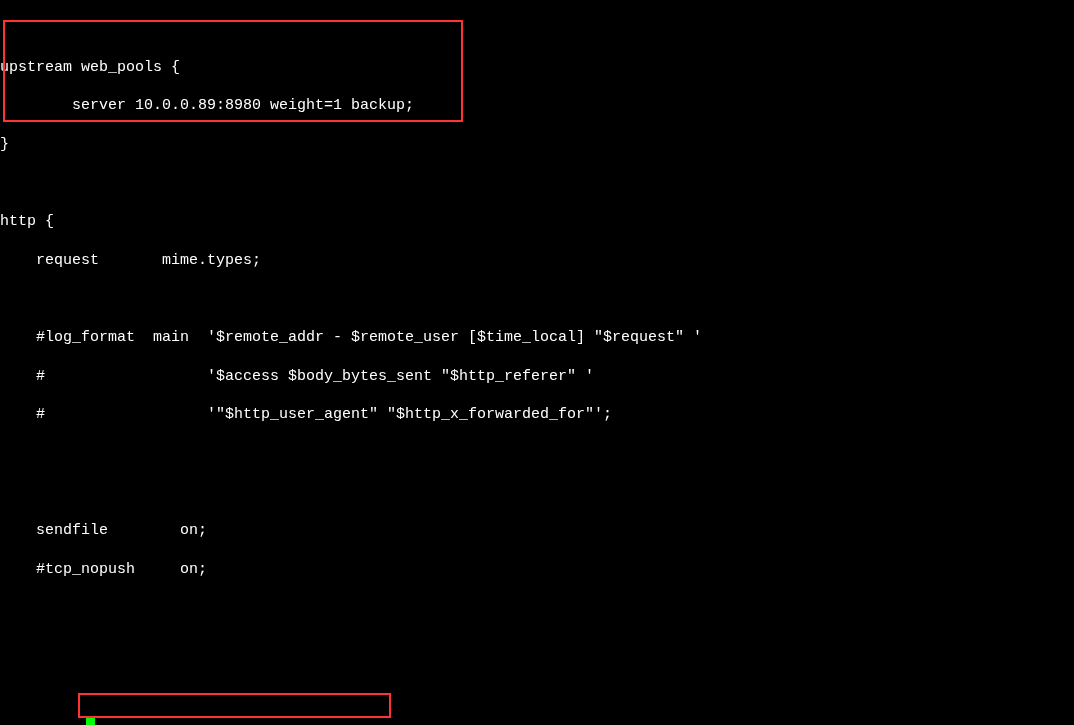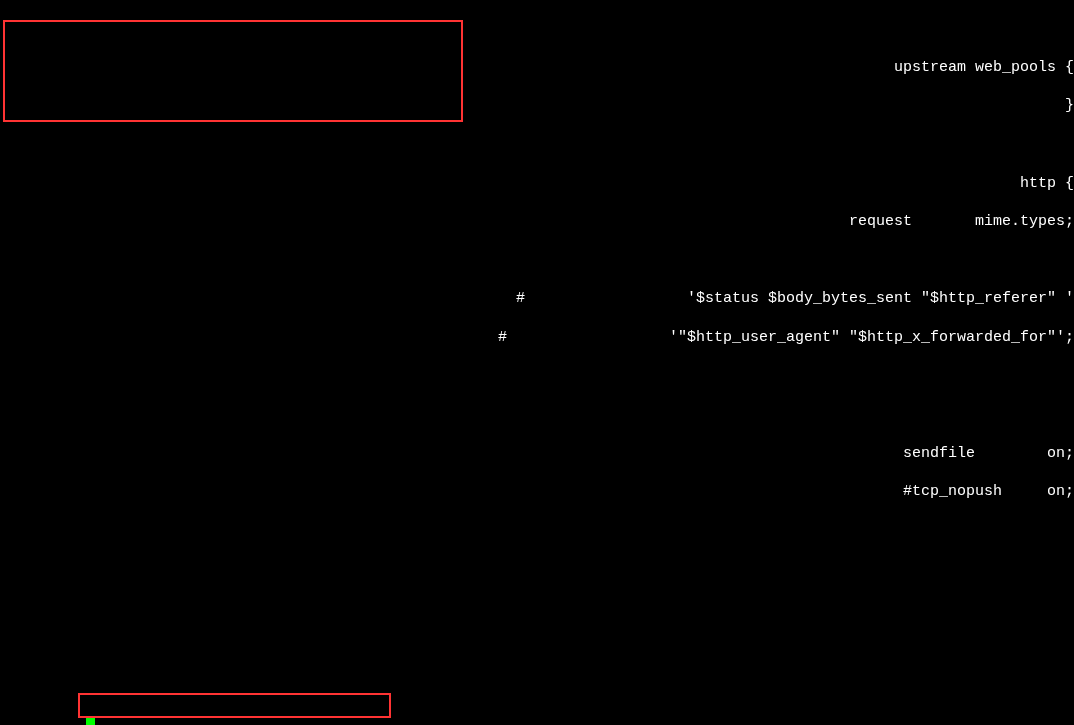--- a/index.html
+++ b/index.html
@@ -44,35 +44,36 @@
     position: absolute;
     left: 86px;
     top: 718px;
     width: 9px;
     height: 9px;
     background: #00ff00;
   }
   .line {
     display: block;
     height: 19.3px;
-    text-align: right;
   }
 </style>
 </head>
 <body>
 
 <div class="terminal">
 <span class="line"></span>
 <span class="line">upstream web_pools {</span>
+<span class="line">        server 10.0.0.89:8980 weight=1 backup;</span>
 <span class="line">}</span>
 <span class="line"></span>
 <span class="line">http {</span>
 <span class="line">    request       mime.types;</span>
 <span class="line"></span>
-<span class="line">    #                  '$status $body_bytes_sent "$http_referer" '</span>
+<span class="line">    #log_format  main  '$remote_addr - $remote_user [$time_local] "$request" '</span>
+<span class="line">    #                  '$access $body_bytes_sent "$http_referer" '</span>
 <span class="line">    #                  '"$http_user_agent" "$http_x_forwarded_for"';</span>
 <span class="line"></span>
 <span class="line"></span>
 <span class="line">    sendfile        on;</span>
 <span class="line">    #tcp_nopush     on;</span>
 
 
 
 
 

